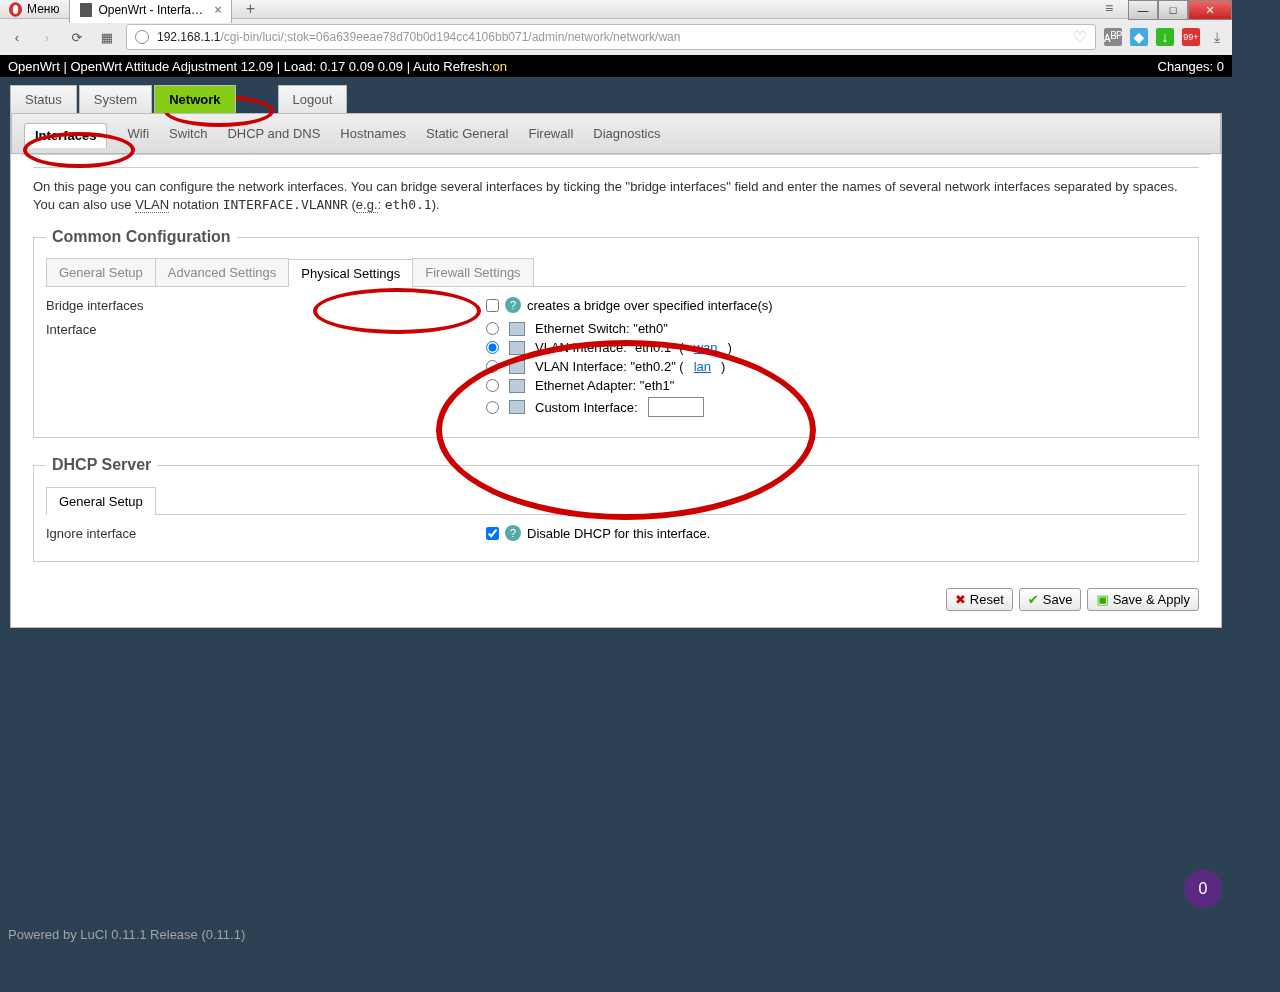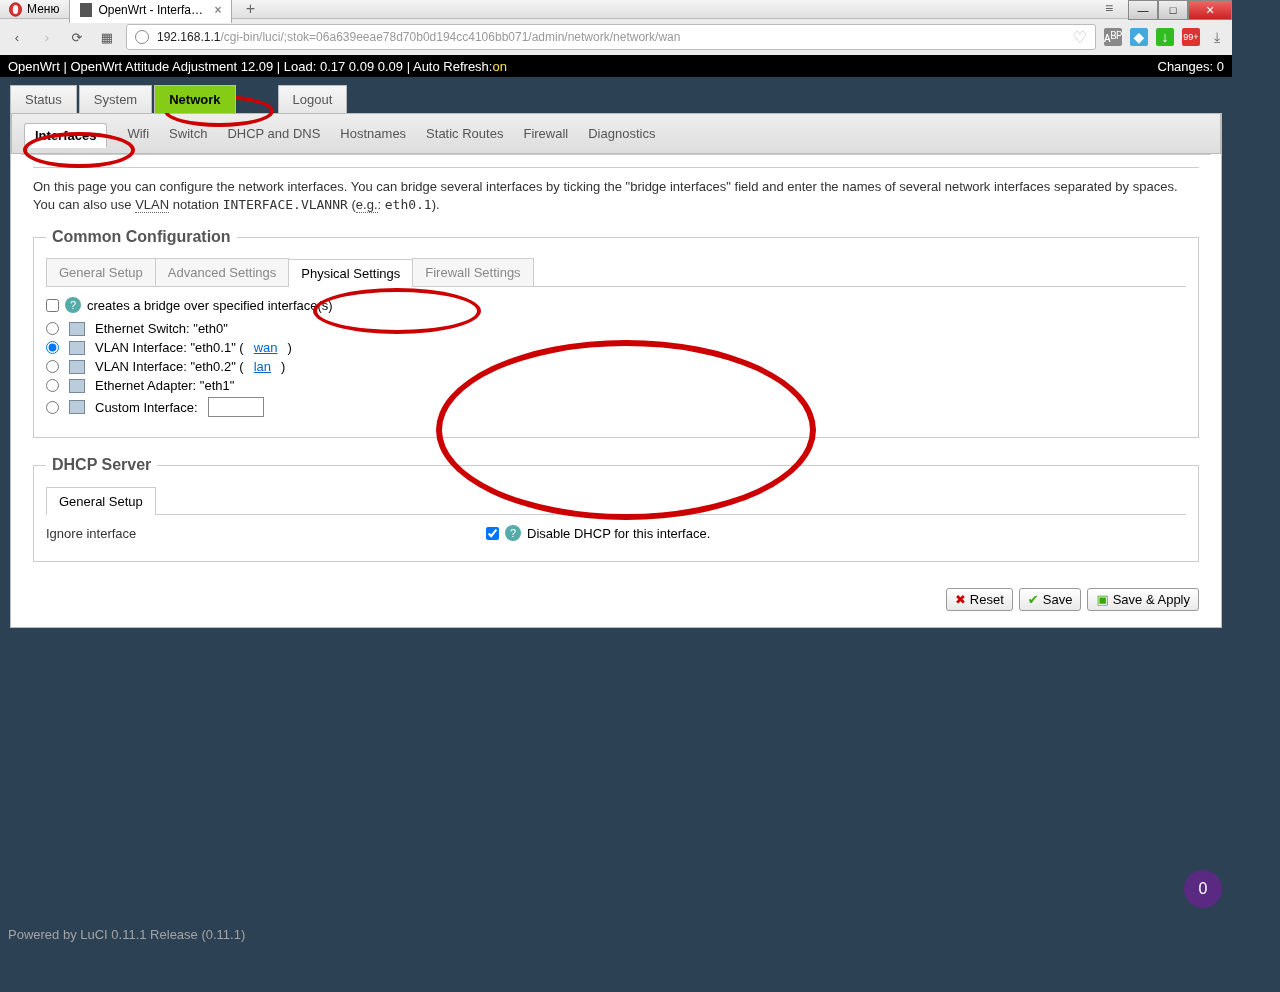--- a/index.html
+++ b/index.html
@@ -148,21 +148,21 @@
 </div>
 
 <div class="page-wrap">
   <div class="sub-tabs-wrap" style="margin:0">
     <div class="sub-tabs" id="sub-tabs">
         <span class="active">Interfaces</span>
         <span>Wifi</span>
         <span>Switch</span>
         <span>DHCP and DNS</span>
         <span>Hostnames</span>
-        <span>Static Routes</span>
+        <span>Static General</span>
         <span>Firewall</span>
         <span>Diagnostics</span>
       </div>
   </div>
 
   <div class="content" style="border:none; border-top:1px solid #ccc;">
     <hr style="border:none;border-top:1px solid #ccc;margin-bottom:10px">
     <p class="desc">
       <span>On this page you can configure the network interfaces. You can bridge several interfaces by ticking the "bridge interfaces" field and enter the names of several network interfaces separated by spaces. You can also use </span><span class="dotted">VLAN</span><span> notation </span><span class="mono">INTERFACE.VLANNR</span><span> (</span><span class="dotted">e.g.</span><span>: </span><span class="mono">eth0.1</span><span>).</span>
     </p>
@@ -171,28 +171,30 @@
       <legend>Common Configuration</legend>
 
       <div class="inner-tabs" id="inner-tabs">
           <div>General Setup</div>
           <div>Advanced Settings</div>
           <div class="active">Physical Settings</div>
           <div>Firewall Settings</div>
         </div>
 
       <div class="form-row">
+        <div class="form-label">Bridge interfaces</div>
         <div class="form-ctrl">
           <input type="checkbox" style="">
           <span class="help-icon">?</span>
           <span>creates a bridge over specified interface(s)</span>
         </div>
       </div>
 
       <div class="form-row">
+        <div class="form-label">Interface</div>
         <div class="form-ctrl">
           <div class="radio-list" id="radio-list">
               <div class="radio-row">
                 <input type="radio" name="ifc" style="">
                 <span class="net-icon"></span>
                 <span>Ethernet Switch: "eth0"</span>
               </div>
               <div class="radio-row">
                 <input type="radio" name="ifc" checked="" style="">
                 <span class="net-icon"></span>

